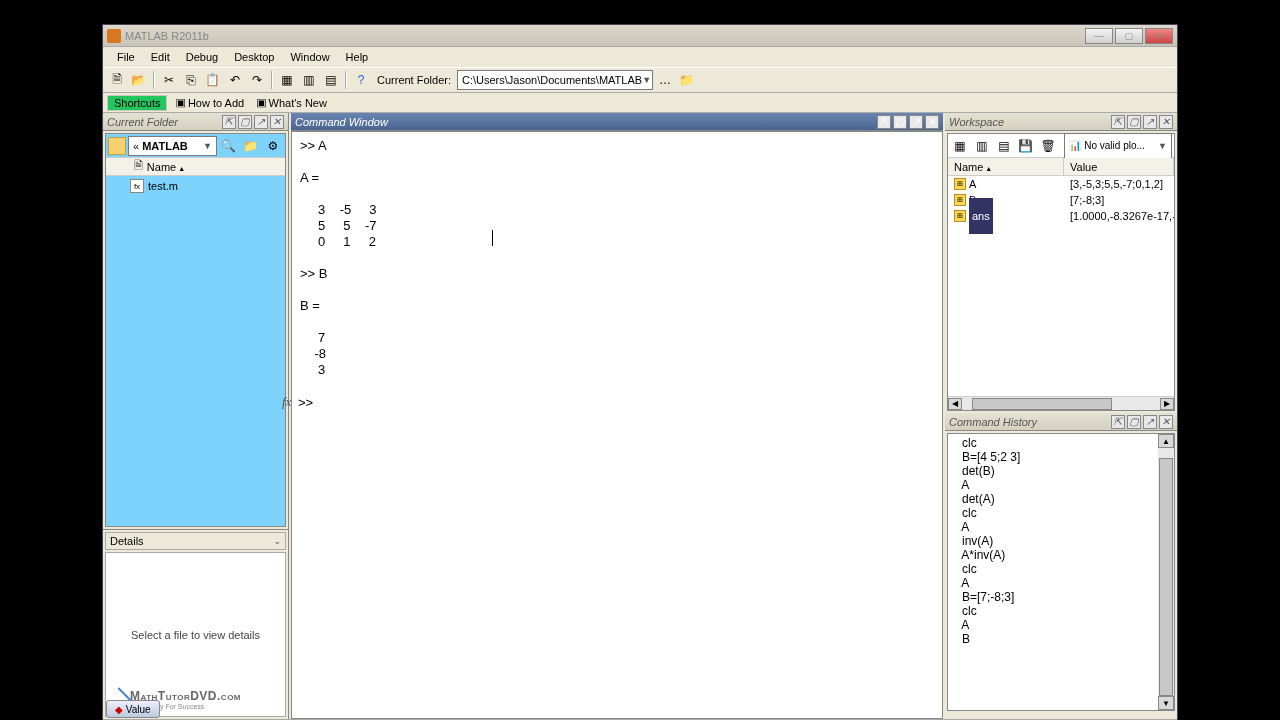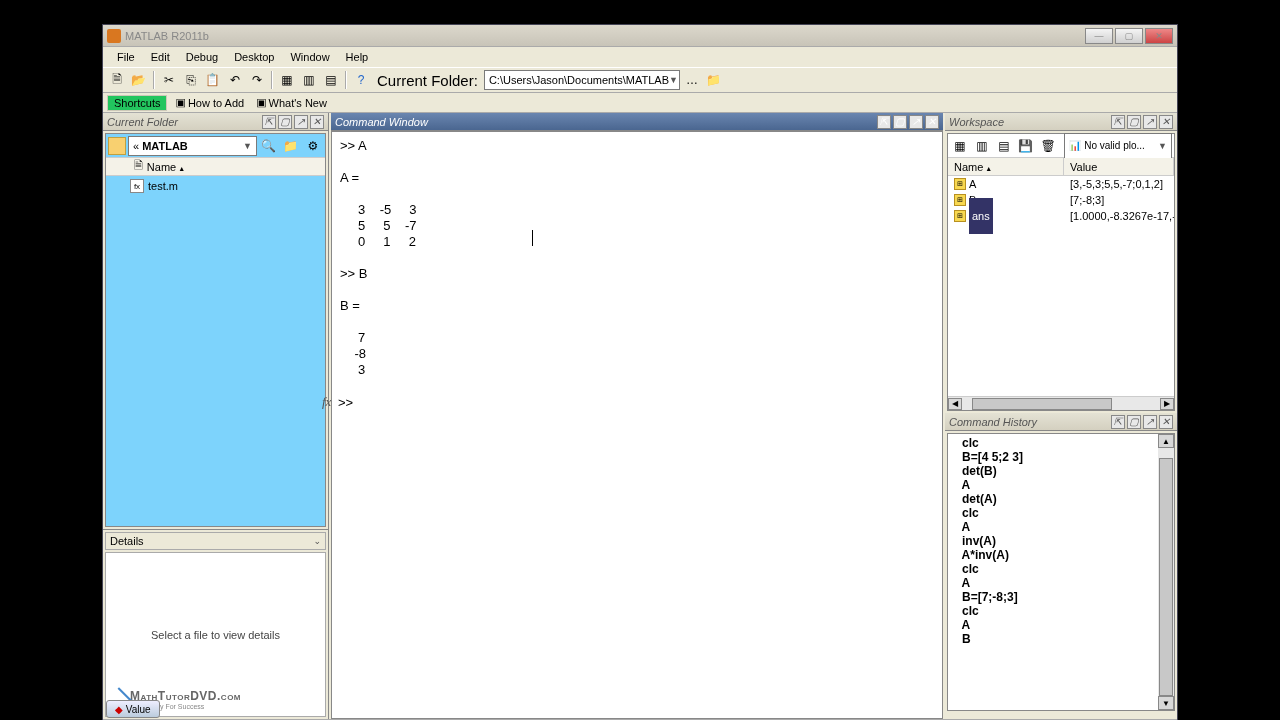--- a/index.html
+++ b/index.html
@@ -9,27 +9,27 @@
 .titlebar-left { display: flex; align-items: center; gap: 4px; }
 .titlebar-icon { width: 14px; height: 14px; background: #d97720; border-radius: 2px; }
 .titlebar-btns { display: flex; gap: 2px; }
 .titlebar-btn { width: 28px; height: 16px; background: linear-gradient(#f4f4f4, #d0d0d0); border: 1px solid #888; font-size: 9px; display: flex; align-items: center; justify-content: center; cursor: pointer; }
 .titlebar-btn.close { background: linear-gradient(#e88, #c44); }
 .menubar { height: 20px; display: flex; align-items: center; padding: 0 6px; font-size: 11px; background: #ece9d8; }
 .menubar span { padding: 2px 8px; cursor: pointer; }
 .toolbar { height: 26px; display: flex; align-items: center; padding: 2px 4px; gap: 2px; border-top: 1px solid #fff; border-bottom: 1px solid #aaa; background: #ece9d8; }
 .tbtn { width: 20px; height: 20px; border: 1px solid transparent; display: flex; align-items: center; justify-content: center; font-size: 12px; cursor: pointer; }
 .tsep { width: 2px; height: 18px; border-left: 1px solid #aaa; border-right: 1px solid #fff; margin: 0 2px; }
-.folder-label { font-size: 15px; padding: 0 4px; }
+.folder-label { font-size: 11px; padding: 0 4px; }
 .folder-combo { width: 196px; height: 20px; border: 1px solid #7a7a7a; background: #fff; font-size: 11px; padding: 2px 4px; display: flex; align-items: center; justify-content: space-between; }
 .shortcuts-bar { height: 20px; display: flex; align-items: center; padding: 0 4px; font-size: 11px; background: #ece9d8; border-bottom: 1px solid #aaa; gap: 4px; }
 .sc-label { background: #22c55e; border: 1px solid #ccc8b8; padding: 0 6px; height: 16px; display: flex; align-items: center; }
 .sc-link { padding: 0 4px; display: flex; align-items: center; gap: 2px; cursor: pointer; }
 .main-area { flex: 1; display: flex; min-height: 0; }
-.left-col { width: 226px; display: flex; flex-direction: column; border-right: 1px solid #888; }
+.left-col { width: 186px; display: flex; flex-direction: column; border-right: 1px solid #888; }
 .panel-title { height: 18px; background: linear-gradient(#e4e2d4, #d4d0c0); border-bottom: 1px solid #888; display: flex; align-items: center; justify-content: space-between; padding: 0 4px; font-size: 11px; font-style: italic; color: #555; }
 .panel-title-active { background: linear-gradient(#6a86b0, #4a6690); color: #fff; font-style: italic; align-items: center; }
 .panel-ctrl { display: flex; gap: 2px; }
 .panel-ctrl span { width: 14px; height: 14px; display: flex; align-items: center; justify-content: center; font-size: 10px; cursor: pointer; border: 1px solid #888; background: #e8e8e8; }
 .cf-body { flex: 1; background: #7dd3fc; display: flex; flex-direction: column; border: 1px solid #888; margin: 2px; }
 .cf-nav { height: 24px; display: flex; align-items: center; padding: 2px; gap: 2px; border-bottom: 1px solid #ccc; }
 .cf-nav-icon { width: 18px; height: 18px; background: #f8d070; border: 1px solid #c0a040; }
 .cf-combo { flex: 1; height: 20px; border: 1px solid #7a7a7a; background: #fff; font-size: 11px; display: flex; align-items: center; padding: 0 4px; justify-content: space-between; }
 .cf-header { height: 18px; background: #f4f2e8; border-bottom: 1px solid #ccc; display: flex; align-items: center; padding: 0 8px 0 28px; font-size: 11px; gap: 4px; }
 .cf-list { flex: 1; font-size: 11px; padding: 2px 0; }
@@ -54,21 +54,21 @@
 .ws-row > div { padding: 0 6px; overflow: hidden; white-space: nowrap; }
 .ws-name { width: 116px; display: flex; align-items: center; gap: 3px; }
 .ws-val { flex: 1; }
 .ws-icon { width: 12px; height: 12px; background: #f8d850; border: 1px solid #b89020; font-size: 7px; display: flex; align-items: center; justify-content: center; }
 .ws-row.sel .ws-name span.nm { background: #336; color: #fff; padding: 12px 3px; }
 .ws-scroll { height: 14px; background: #e8e8e8; border-top: 1px solid #ccc; display: flex; align-items: center; }
 .ws-scroll-thumb { height: 12px; width: 140px; background: #c8c8c8; border: 1px solid #888; margin-left: 10px; }
 .ws-scroll-arr { width: 14px; height: 12px; background: #d8d8d8; border: 1px solid #888; font-size: 8px; display: flex; align-items: center; justify-content: center; }
 .hist-container { height: 300px; display: flex; flex-direction: column; }
 .hist-body { flex: 1; background: #fff; border: 1px solid #888; margin: 2px; font-family: "Courier New", monospace; font-size: 12px; overflow: hidden; display: flex; }
-.hist-lines { flex: 1; padding: 2px 4px; font-weight: bold; }
+.hist-lines { flex: 1; padding: 2px 4px; }
 .hist-lines div { white-space: pre; }
 .hist-sb { width: 16px; background: #e8e8e8; display: flex; flex-direction: column; }
 .hist-sb-btn { height: 14px; background: #d8d8d8; border: 1px solid #888; font-size: 8px; display: flex; align-items: center; justify-content: center; }
 .hist-sb-track { flex: 1; position: relative; }
 .hist-sb-thumb { position: absolute; left: 1px; right: 1px; top: 10px; bottom: 0; background: #c8c8c8; border: 1px solid #888; }
 .statusbar { height: 20px; background: #ece9d8; border-top: 1px solid #aaa; display: flex; align-items: center; justify-content: flex-end; padding: 0 6px; font-size: 11px; gap: 8px; }
 .status-cell { border: 1px inset #ccc; padding: 0 10px; height: 16px; display: flex; align-items: center; }
 .watermark { position: absolute; left: 110px; bottom: 10px; font-size: 11px; color: #666; display: flex; align-items: center; gap: 2px; }
 .watermark .logo { width: 18px; height: 18px; border: 2px solid #4488cc; border-left: none; border-bottom: none; transform: rotate(45deg); }
 .caret { font-size: 9px; color: #555; }

